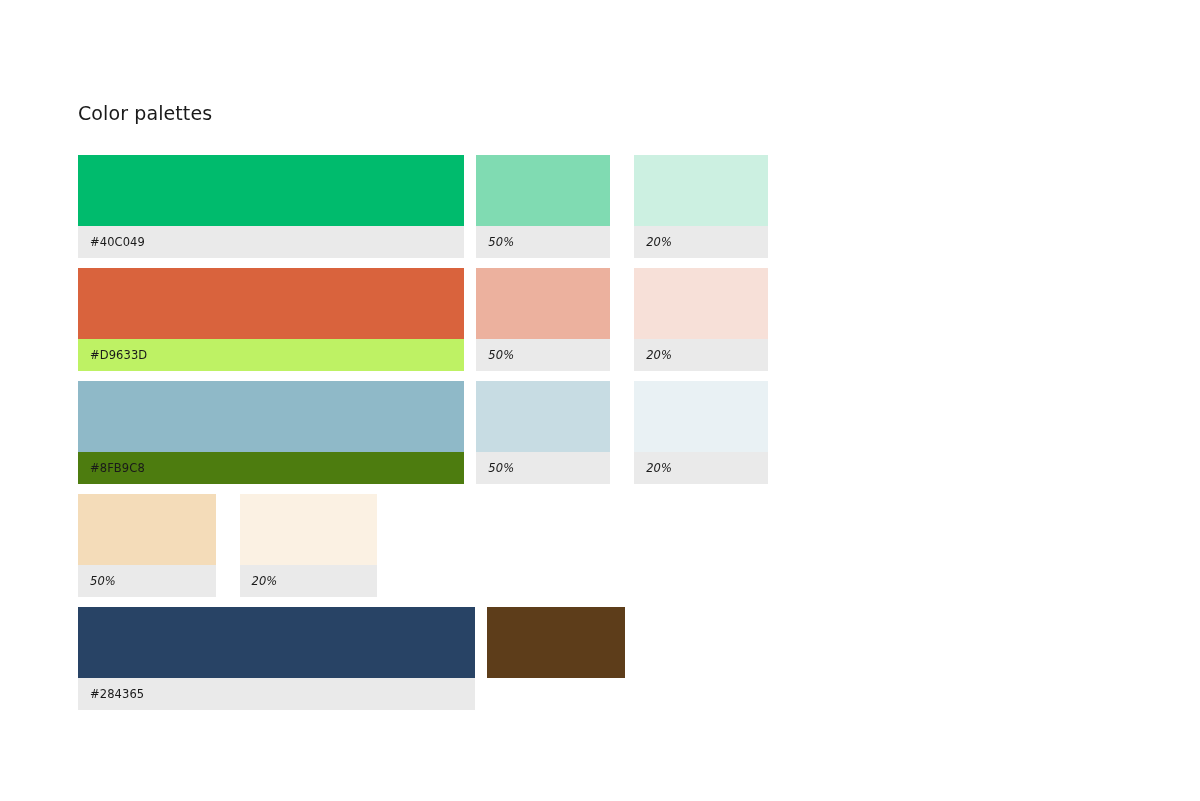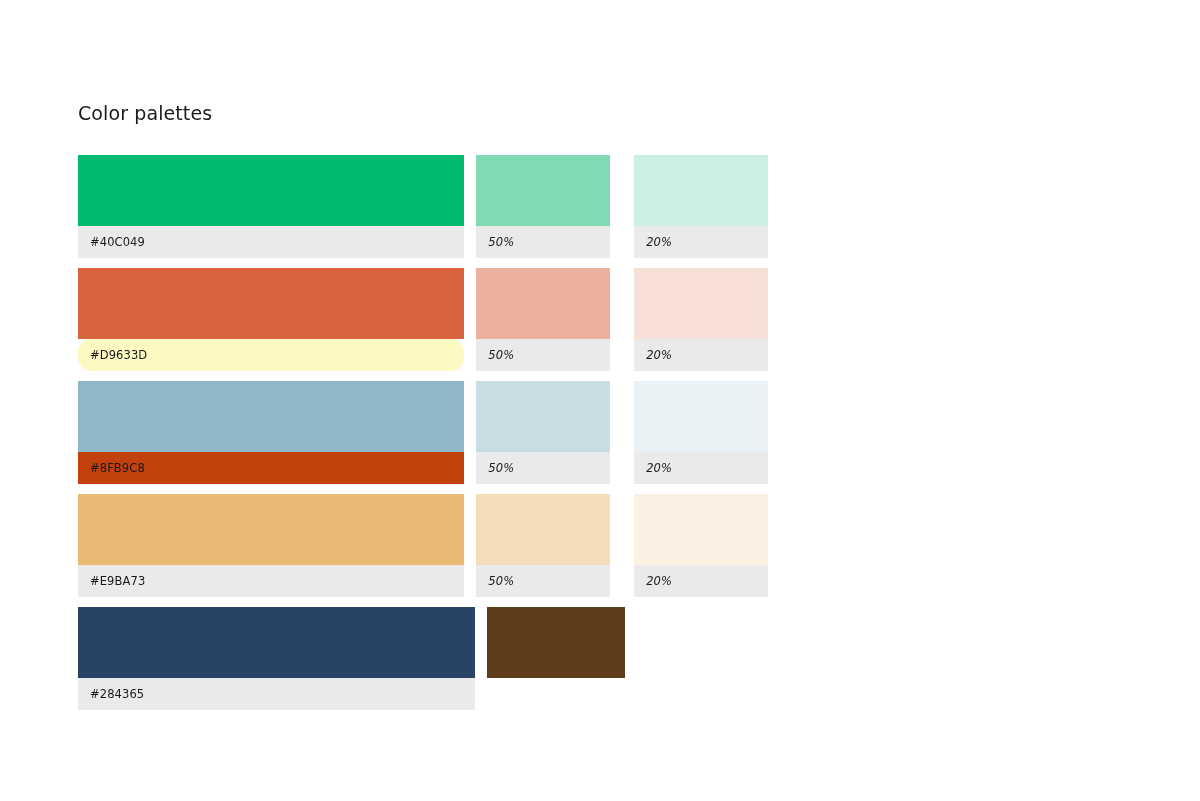--- a/index.html
+++ b/index.html
@@ -107,66 +107,60 @@
         <div class="swatch-chip" style="background: rgb(204, 240, 225);"></div>
         <div class="swatch-label" style="background: rgb(234, 234, 234);">
           <span class="swatch-label-text tint">20%</span>
         </div>
       </div>
     </div>
 
     <div class="palette-row">
       <div class="swatch-card col-base">
         <div class="swatch-chip" style="background: rgb(217, 99, 61);"></div>
-        <div class="swatch-label" style="background: #fef9c3; border-radius: 13px;">
+        <div class="swatch-label" style="background: #bef264;">
           <span class="swatch-label-text">#D9633D</span>
         </div>
       </div>
       <div class="swatch-card col-tint">
         <div class="swatch-chip" style="background: rgb(236, 177, 158);"></div>
         <div class="swatch-label" style="background: rgb(234, 234, 234);">
           <span class="swatch-label-text tint">50%</span>
         </div>
       </div>
       <div class="swatch-card col-tint">
         <div class="swatch-chip" style="background: rgb(247, 224, 216);"></div>
         <div class="swatch-label" style="background: rgb(234, 234, 234);">
           <span class="swatch-label-text tint">20%</span>
         </div>
       </div>
     </div>
 
     <div class="palette-row">
       <div class="swatch-card col-base">
         <div class="swatch-chip" style="background: rgb(143, 185, 200);"></div>
-        <div class="swatch-label" style="background: #c2410c;">
+        <div class="swatch-label" style="background: #4d7c0f;">
           <span class="swatch-label-text">#8FB9C8</span>
         </div>
       </div>
       <div class="swatch-card col-tint">
         <div class="swatch-chip" style="background: rgb(199, 220, 227);"></div>
         <div class="swatch-label" style="background: rgb(234, 234, 234);">
           <span class="swatch-label-text tint">50%</span>
         </div>
       </div>
       <div class="swatch-card col-tint">
         <div class="swatch-chip" style="background: rgb(233, 241, 244);"></div>
         <div class="swatch-label" style="background: rgb(234, 234, 234);">
           <span class="swatch-label-text tint">20%</span>
         </div>
       </div>
     </div>
 
     <div class="palette-row">
-      <div class="swatch-card col-base">
-        <div class="swatch-chip" style="background: rgb(233, 186, 115);"></div>
-        <div class="swatch-label" style="background: rgb(234, 234, 234);">
-          <span class="swatch-label-text">#E9BA73</span>
-        </div>
-      </div>
       <div class="swatch-card col-tint">
         <div class="swatch-chip" style="background: rgb(244, 220, 185);"></div>
         <div class="swatch-label" style="background: rgb(234, 234, 234);">
           <span class="swatch-label-text tint">50%</span>
         </div>
       </div>
       <div class="swatch-card col-tint">
         <div class="swatch-chip" style="background: rgb(251, 241, 227);"></div>
         <div class="swatch-label" style="background: rgb(234, 234, 234);">
           <span class="swatch-label-text tint">20%</span>

